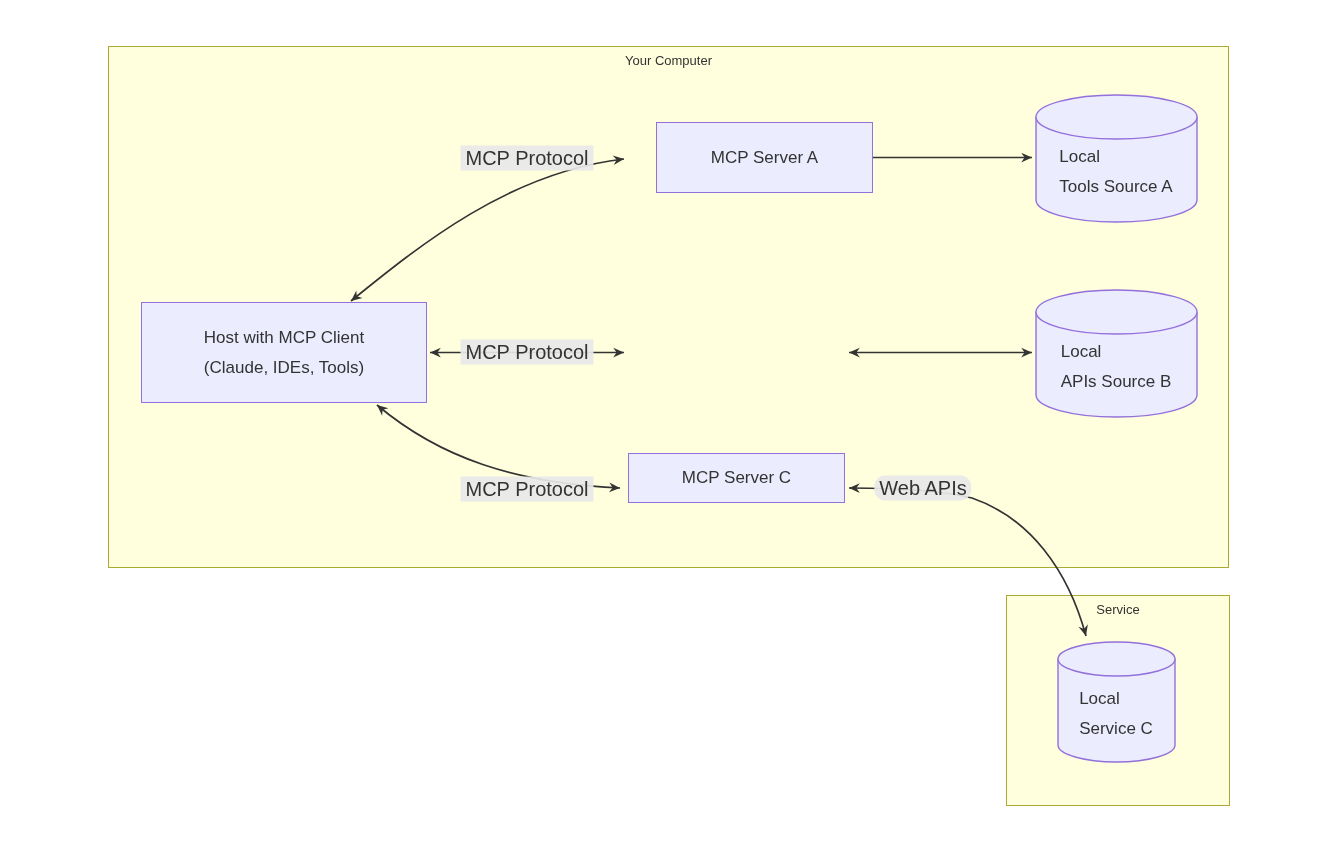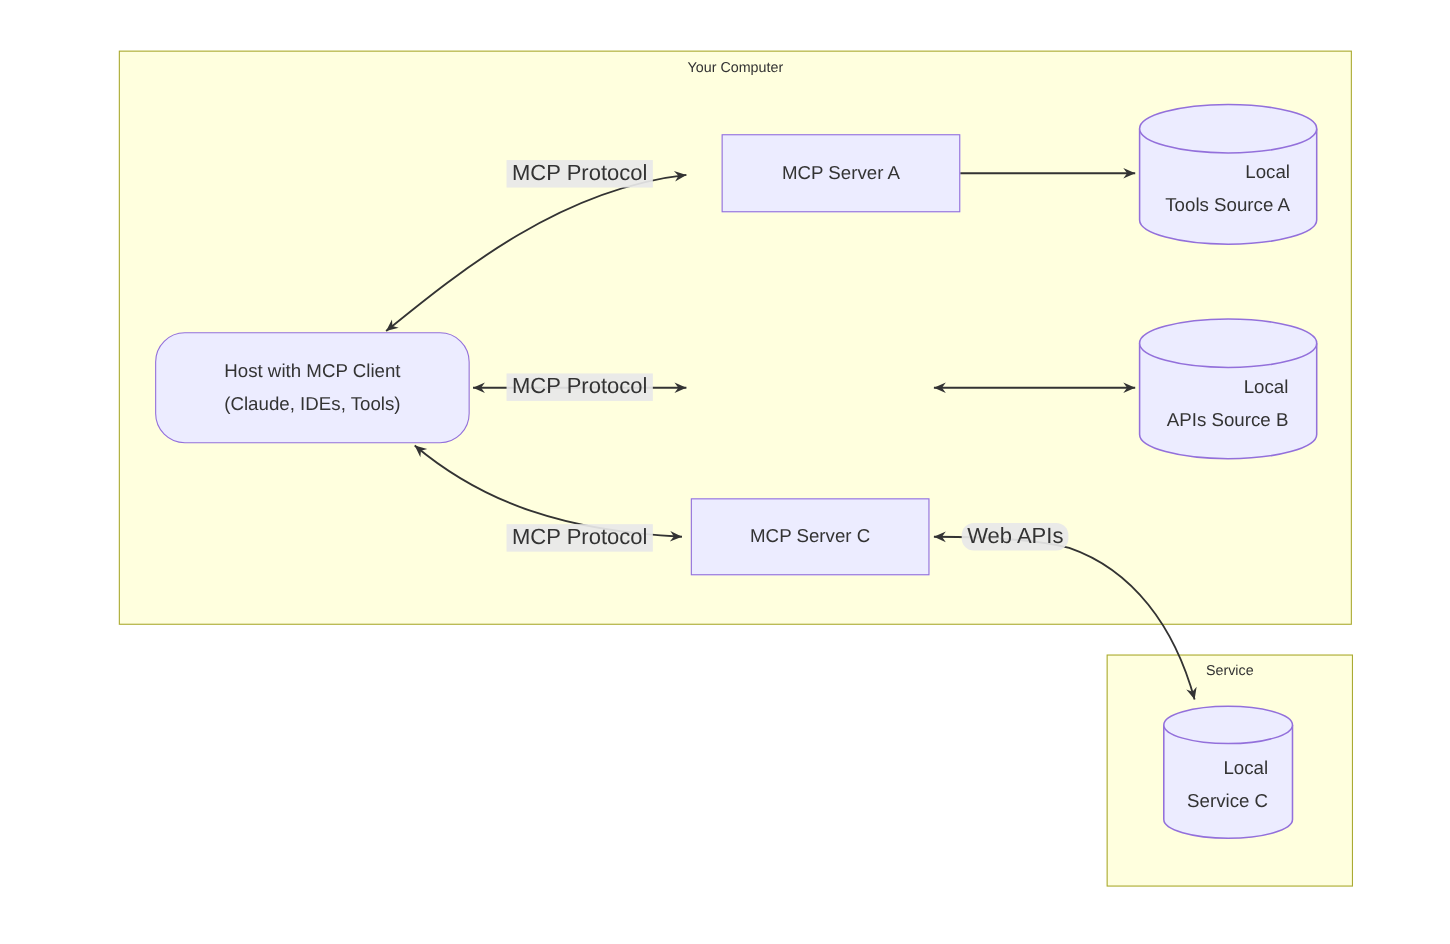--- a/index.html
+++ b/index.html
@@ -39,21 +39,21 @@
     align-items: center;
     justify-content: center;
     text-align: center;
     font-size: 17px;
     line-height: 30px;
     color: #333333;
     z-index: 3;
   }
   .cyl-label {
     position: absolute;
-    text-align: right;
+    text-align: left;
     font-size: 17px;
     line-height: 30px;
     color: #333333;
     transform: translate(-50%, -50%);
     z-index: 3;
   }
   .edge-label {
     position: absolute;
     transform: translate(-50%, -50%);
     background: rgba(232,232,232,0.92);
@@ -101,33 +101,33 @@
       <path d="M 1036,312 L 1036,395 A 80.5,22 0 0,0 1197,395 L 1197,312" fill="#ececff" stroke="#9370db" stroke-width="1.4"></path>
       <ellipse cx="1116.5" cy="312" rx="80.5" ry="22" fill="#ececff" stroke="#9370db" stroke-width="1.4"></ellipse>
     </g>
 
     <g>
       <path d="M 1058,659 L 1058,745 A 58.5,17 0 0,0 1175,745 L 1175,659" fill="#ececff" stroke="#9370db" stroke-width="1.4"></path>
       <ellipse cx="1116.5" cy="659" rx="58.5" ry="17" fill="#ececff" stroke="#9370db" stroke-width="1.4"></ellipse>
     </g>
   </svg>
 
-  <div class="node" style="left:141px; top:302px; width:286px; height:101px;border-radius:27px;">
+  <div class="node" style="left:141px; top:302px; width:286px; height:101px;">
     <div>
       <div>Host with MCP Client</div>
       <div>(Claude, IDEs, Tools)</div>
     </div>
   </div>
 
   <div class="node" style="left:628px; top:122px; width:217px; height:71px;margin-left:28px;">
     <div>MCP Server A</div>
   </div>
 
 
-  <div class="node" style="left:628px; top:453px; width:217px; height:70px;">
+  <div class="node" style="left:628px; top:453px; width:217px; height:50px;">
     <div>MCP Server C</div>
   </div>
 
   <div class="cyl-label" style="left:1116px; top:172px;">
     <div>Local</div>
     <div>Tools Source A</div>
   </div>
 
   <div class="cyl-label" style="left:1116px; top:367px;">
     <div>Local</div>

